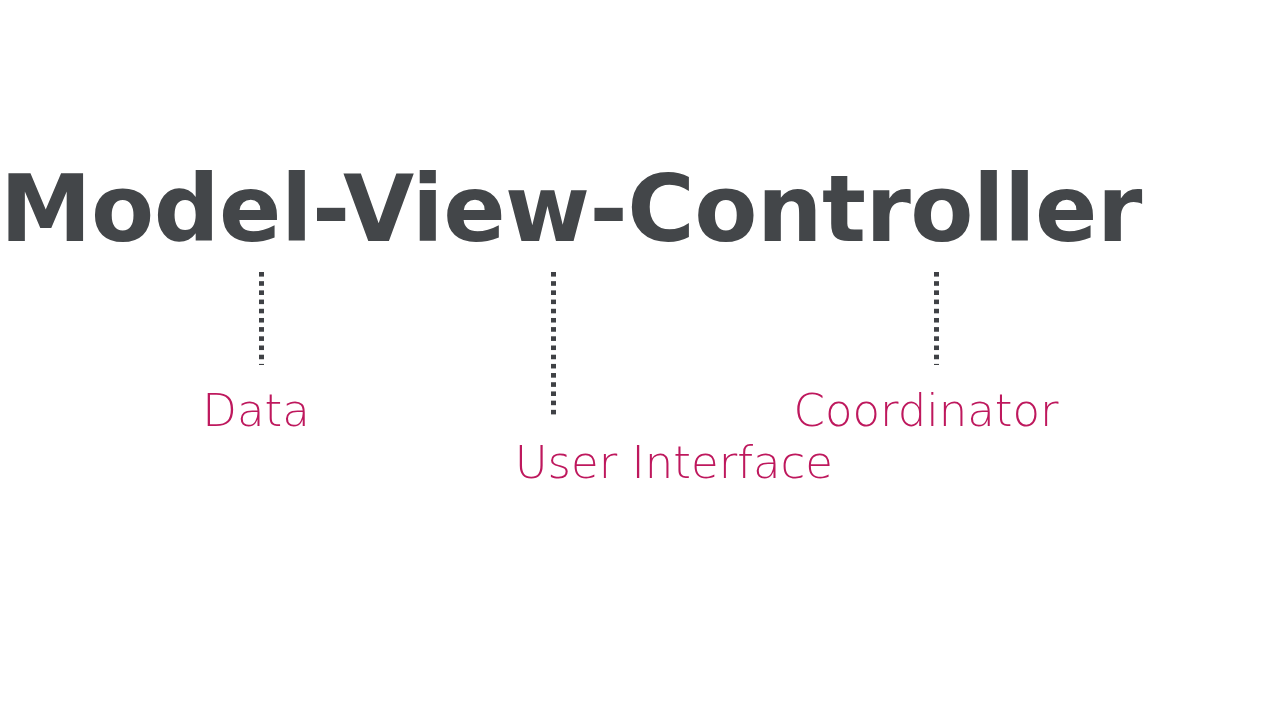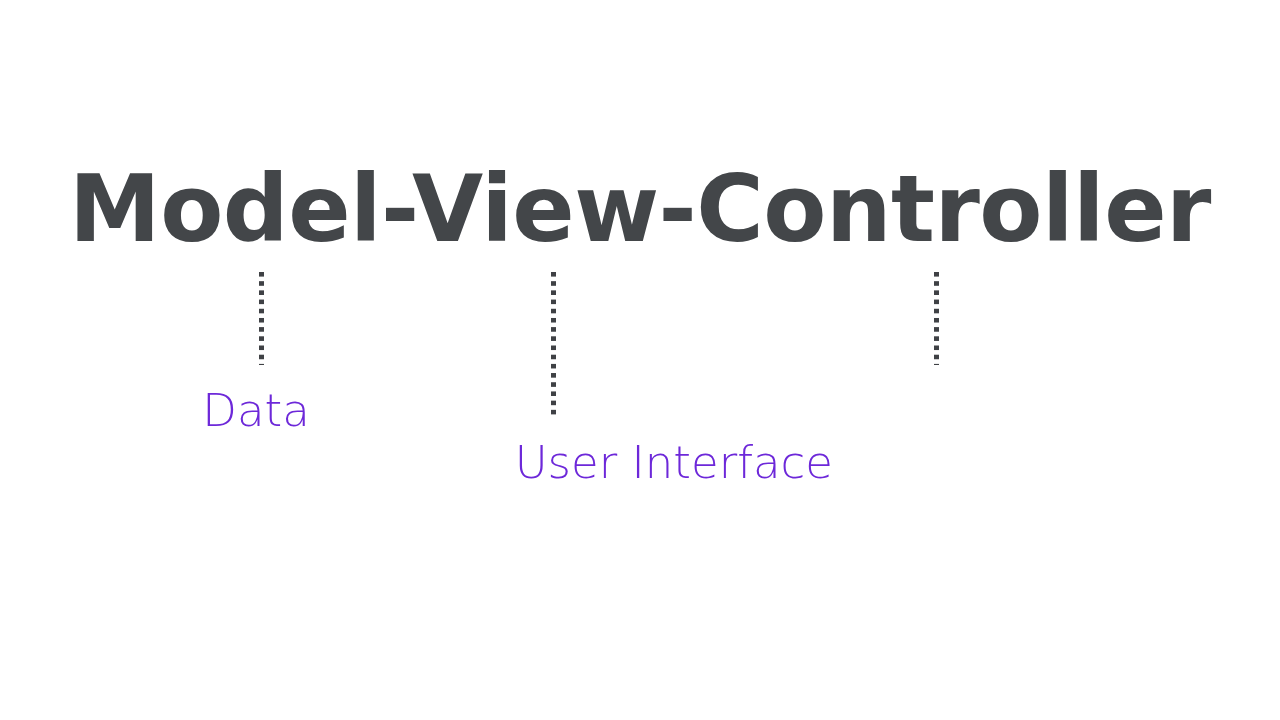--- a/index.html
+++ b/index.html
@@ -19,21 +19,21 @@
     background: #ffffff;
     overflow: hidden;
   }
 
   
   .title {
     position: absolute;
     left: 0;
     top: 160px;
     width: 1280px;
-    text-align: center;
+    text-align: left;
     font-family: "DejaVu Sans", "Liberation Sans", sans-serif;
     font-size: 92px;
     font-weight: 700;
     letter-spacing: -0.5px;
     line-height: 100px;
     color: #434649;
     white-space: nowrap;
   }
 
   
@@ -53,21 +53,21 @@
   .connector.c1 { left: 259px; top: 272px; height: 93px; }
   .connector.c2 { left: 551px; top: 272px; height: 147px; }
   .connector.c3 { left: 934px; top: 272px; height: 93px; }
 
   
   .label {
     position: absolute;
     font-family: "DejaVu Sans", "Liberation Sans", sans-serif;
     font-size: 45px;
     font-weight: 300;
-    color: #6d28d9;
+    color: #be185d;
     line-height: 52px;
     white-space: nowrap;
   }
   .label.l-data   { left: 0;     top: 385px; width: 512px;  text-align: center; }
   .label.l-ui     { left: 273px; top: 437px; width: 560px;  text-align: right; }
   .label.l-coord  { left: 676px; top: 385px; width: 500px;  text-align: center; }
 </style>
 </head>
 <body>
 
@@ -76,14 +76,15 @@
   <div class="title">Model-View-Controller</div>
 
   <div class="connector c1"></div>
   <div class="connector c2"></div>
   <div class="connector c3"></div>
 
   <div class="label l-data">Data</div>
 
   <div class="label l-ui">User Interface</div>
 
+  <div class="label l-coord">Coordinator</div>
 
 </div>
 
 </body></html>

